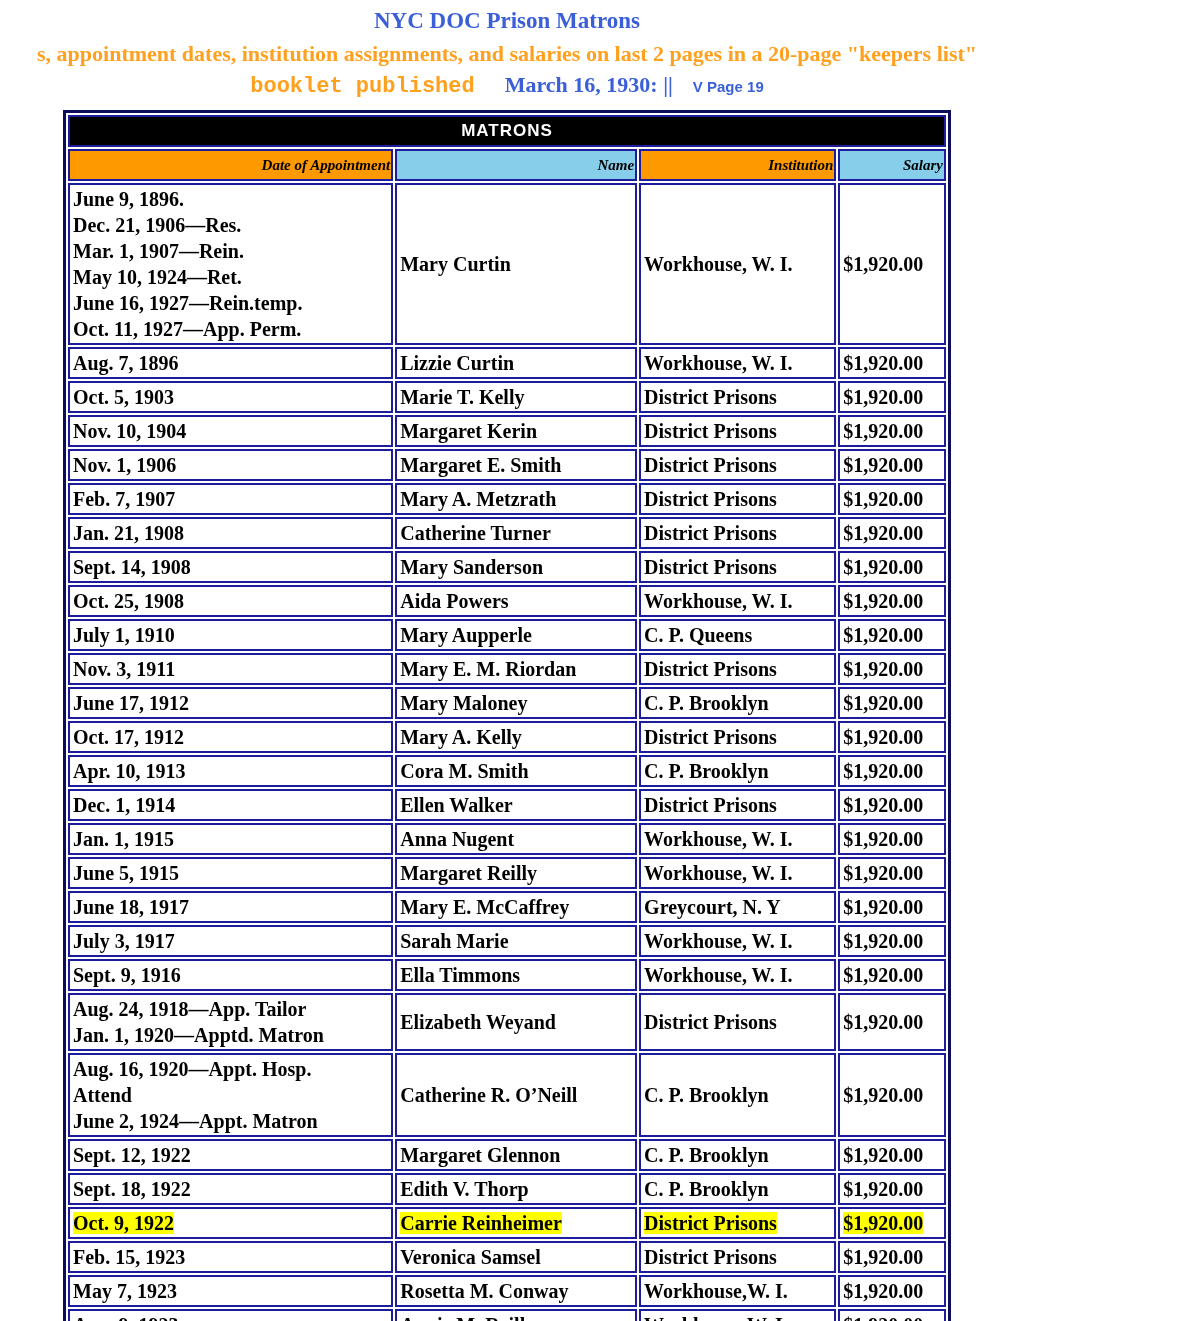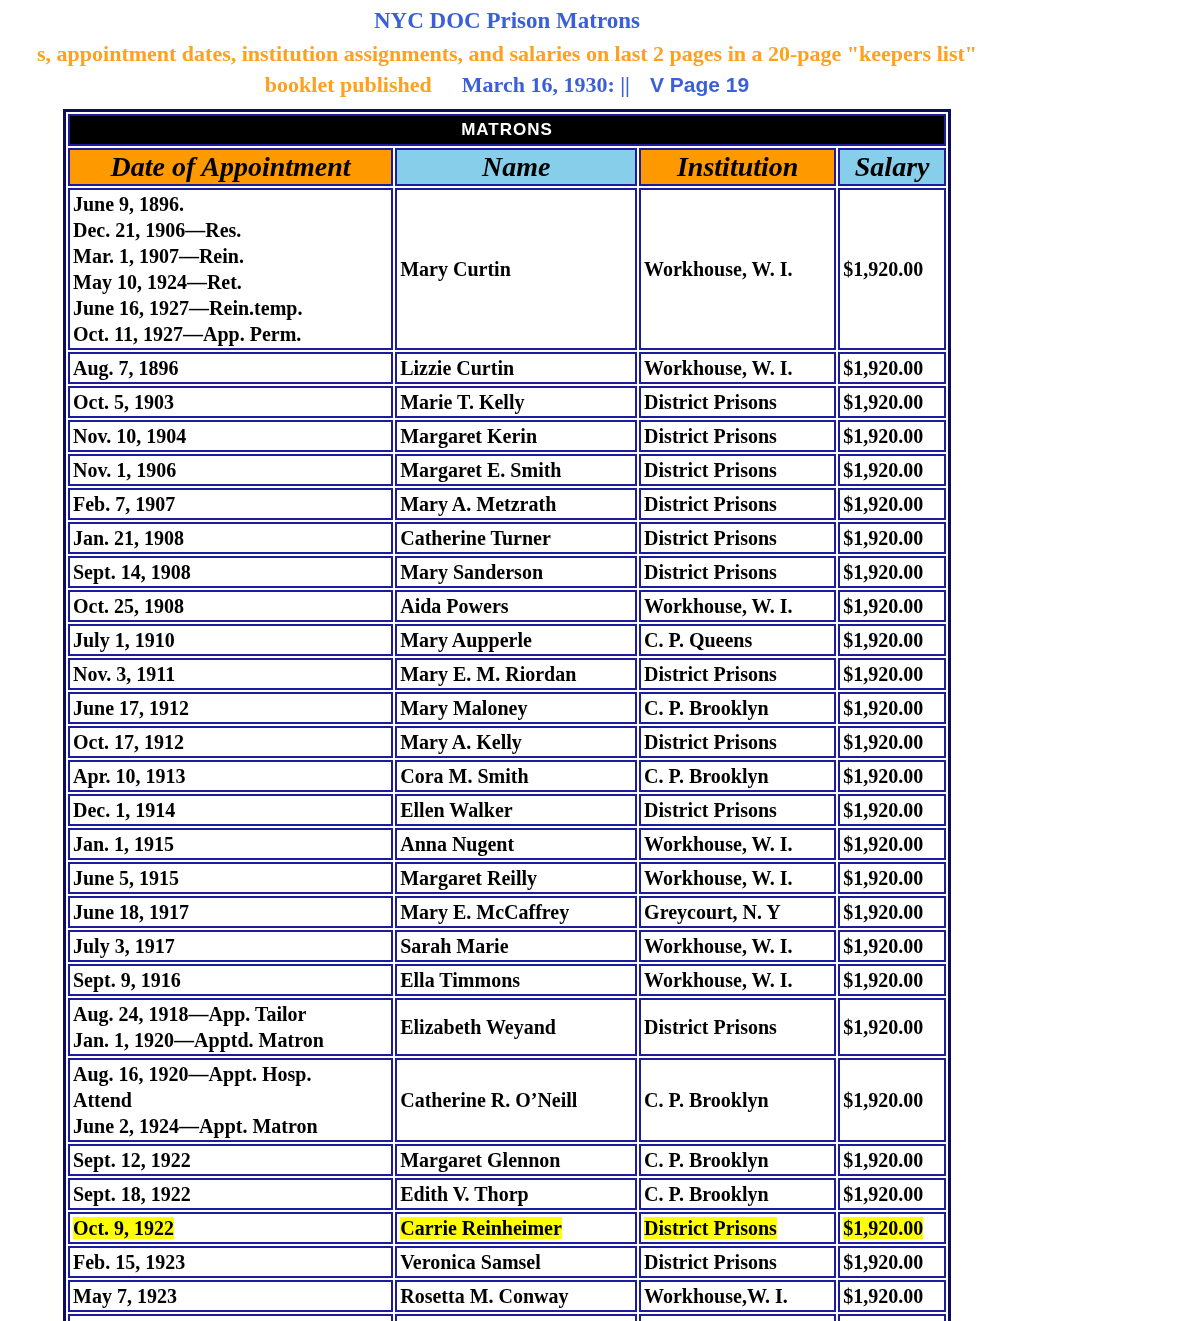--- a/index.html
+++ b/index.html
@@ -19,42 +19,42 @@
     font-family:"Liberation Serif",serif;font-weight:bold;color:#000000;
   }
   .page-head{
     width:1014px;display:flex;flex-direction:column;align-items:center;
     padding-top:8px;
   }
   .page-head>div{white-space:nowrap;}
   .title{font-size:23px;color:var(--blue);}
   .subtitle{font-size:22px;color:var(--orange);margin-top:7px;}
   .line3{font-size:22px;margin-top:5px;}
-  .line3 .orange{color:var(--orange);margin-right:30px;}
+  .line3 .orange{color:var(--orange);margin-right:30px;font-family:Liberation Mono, monospace;}
   .line3 .blue{color:var(--blue);}
-  .line3 .sans{font-family:"Liberation Sans",sans-serif;font-size:21px;margin-left:20px;}
+  .line3 .sans{font-family:"Liberation Sans",sans-serif;font-size:15px;margin-left:20px;}
 
   table.matrons{
     margin:11px 0 0 63px;width:888px;table-layout:fixed;
     border-collapse:separate;border-spacing:2px;
     border:3px solid var(--outer-border);background:#ffffff;
   }
   col.w-date{width:320px;}
   col.w-name{width:238px;}
   col.w-inst{width:194px;}
   col.w-sal{width:106px;}
   th,td{border:2px solid var(--cell-border);overflow:hidden;}
   th.banner{
     background:var(--banner-bg);color:var(--banner-text);
     font-family:"Liberation Sans",sans-serif;font-size:17px;font-weight:bold;
     height:26px;text-align:center;letter-spacing:1px;
   }
   tr.cols th{
-    font-style:italic;font-size:28px;font-weight:bold;
-    height:26px;text-align:center;
+    font-style:italic;font-size:15px;font-weight:bold;
+    height:26px;text-align:right;
   }
   .col-date,.col-inst{background:var(--hdr-orange);}
   .col-name,.col-sal{background:var(--hdr-blue);}
   td{
     font-size:20px;line-height:26px;padding:1px 3px;
     vertical-align:middle;text-align:left;background:#ffffff;height:26px;
   }
   td .hl{background:var(--highlight);}
 </style>
 </head>

